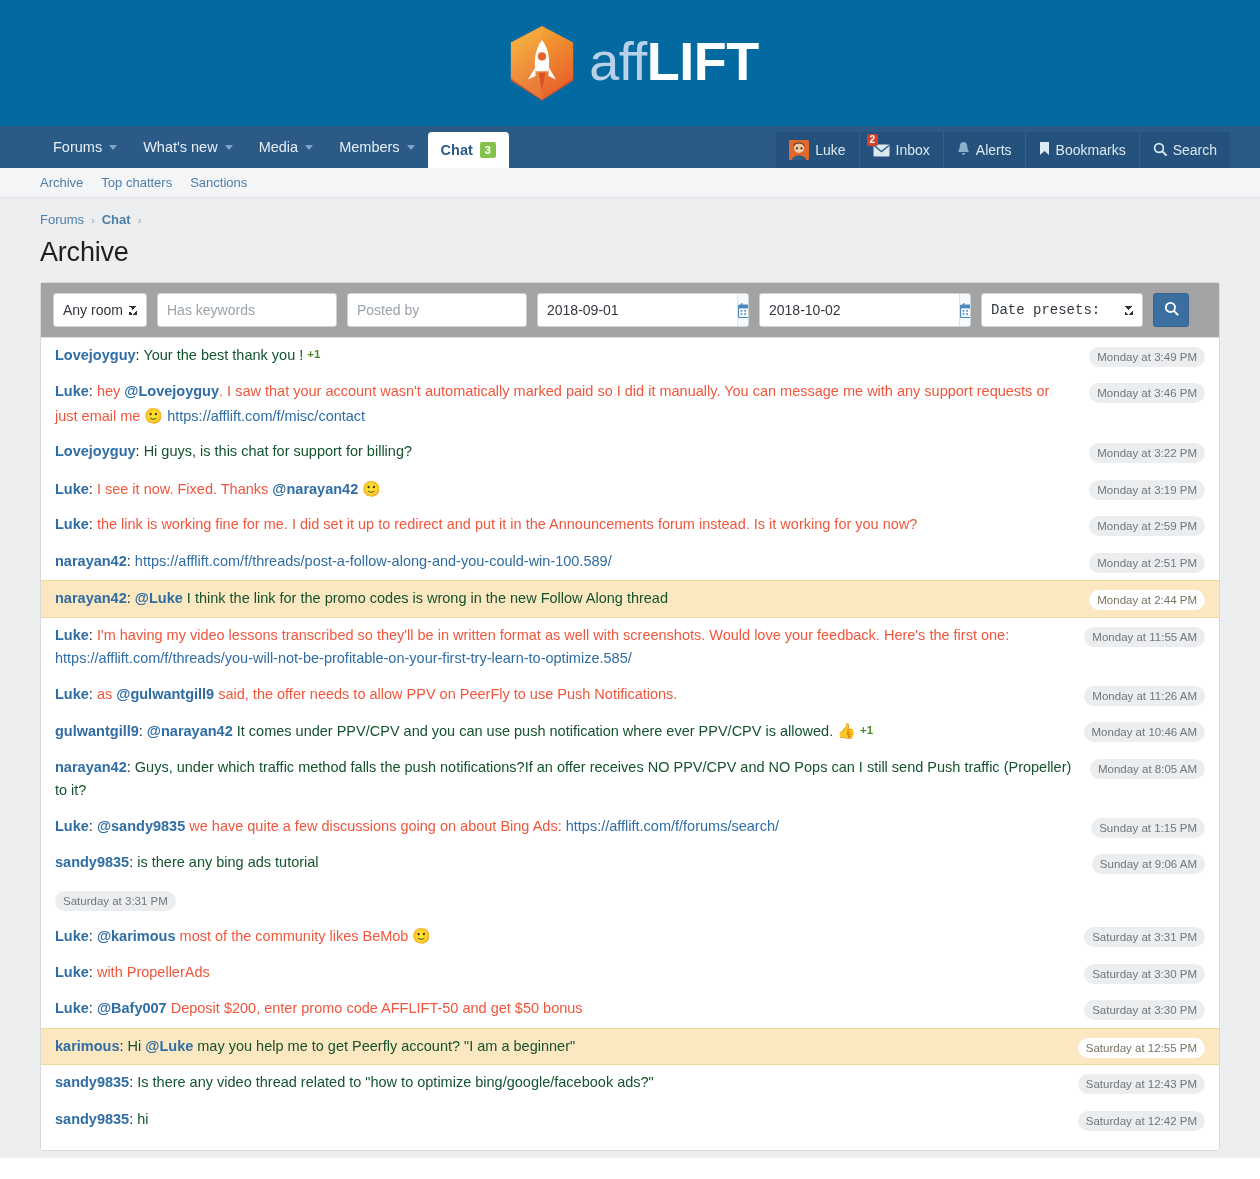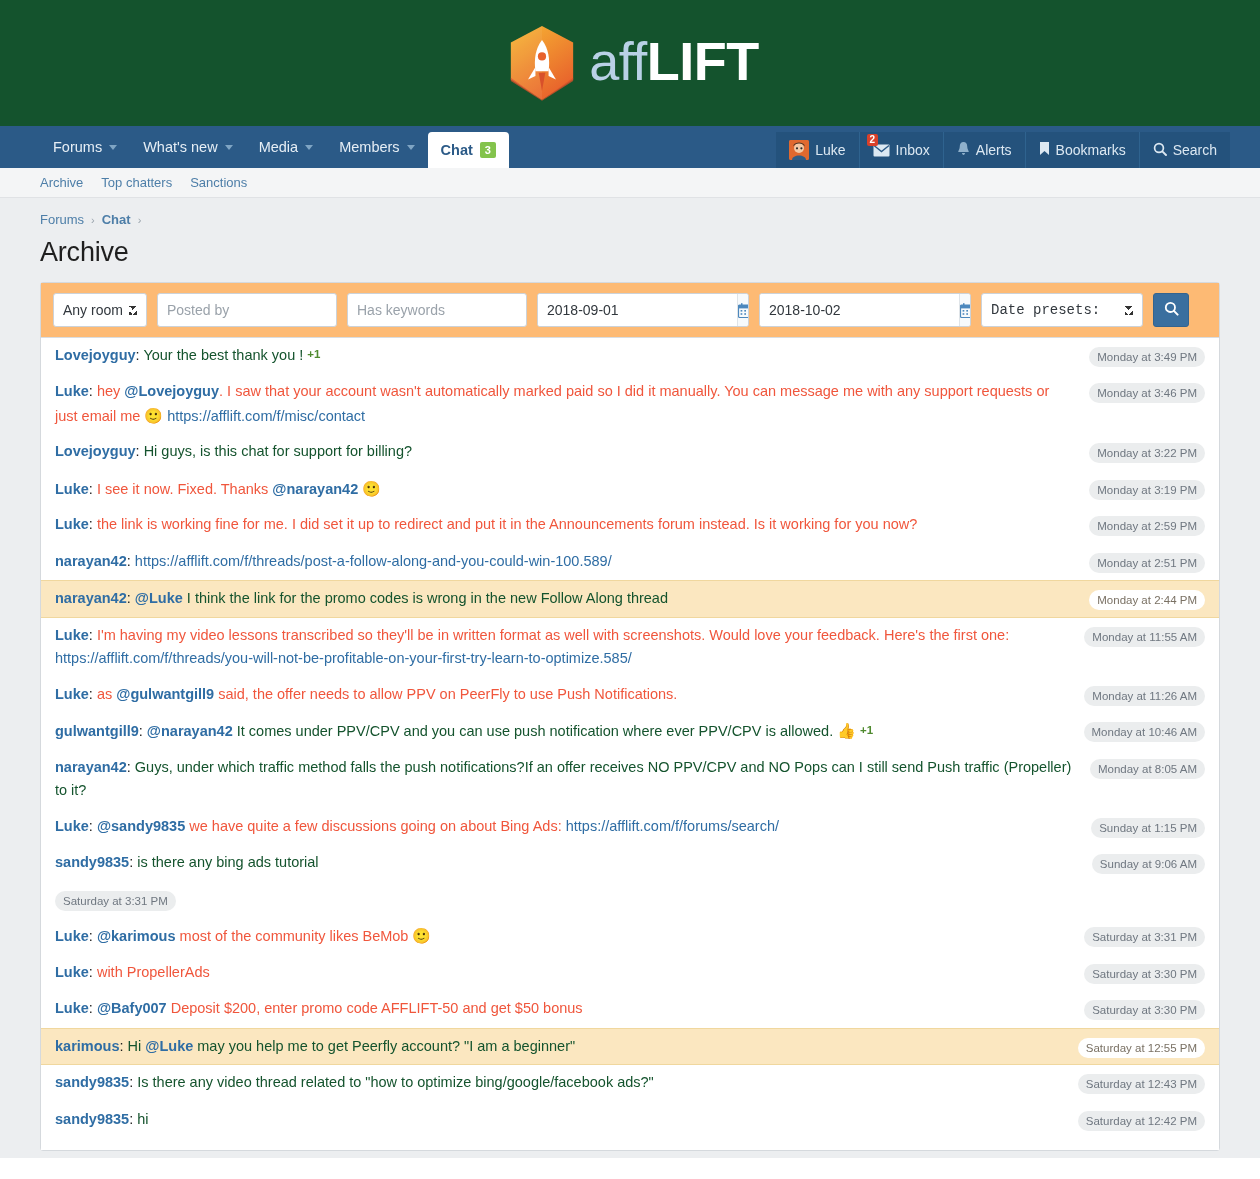--- a/index.html
+++ b/index.html
@@ -6,21 +6,21 @@
   html, body {
     margin: 0; padding: 0;
     width: 1260px;
     background: #ffffff;
     font-family: "Liberation Sans", sans-serif;
     -webkit-font-smoothing: antialiased;
   }
 
   
   .site-header {
-    background: #14532d;
+    background: #0369a1;
     height: 126px;
     display: flex;
     align-items: center;
     justify-content: center;
   }
   .logo { display: flex; align-items: center; gap: 6px; }
   .logo-mark { width: 82px; height: 82px; display: block; }
   .logo-text {
     font-size: 54px;
     letter-spacing: -0.5px;
@@ -157,21 +157,21 @@
     letter-spacing: -0.2px;
   }
 
   
   .panel {
     background: #ffffff;
     border: 1px solid #d5d9dd;
     border-radius: 3px;
   }
   .filterbar {
-    background: #fdba74;
+    background: #a3a3a3;
     border-bottom: 1px solid #d9dde1;
     padding: 10px 12px;
     display: flex;
     gap: 10px;
     align-items: center;
   }
   .ctl {
     height: 34px;
     border: 1px solid #ccd2d8;
     border-radius: 3px;
@@ -415,23 +415,23 @@
   <h1 class="page-title">Archive</h1>
 
   <div class="panel">
 
     <div class="filterbar">
 
       <select class="ctl ctl-room">
         <option>Any room</option>
       </select>
 
+      <input class="ctl ctl-keywords" type="text" placeholder="Has keywords" style="">
+
       <input class="ctl ctl-postedby" type="text" placeholder="Posted by" style="">
-
-      <input class="ctl ctl-keywords" type="text" placeholder="Has keywords" style="">
 
       <div class="datefield">
         <input type="text" value="2018-09-01" style="">
         <span class="cal-btn">
           <svg width="15" height="15" viewBox="0 0 15 15">
             <rect x="0.5" y="2" width="14" height="12.5" rx="1.2" fill="none" stroke="#4d88bd" stroke-width="1.2"></rect>
             <rect x="0.5" y="2" width="14" height="3.4" fill="#4d88bd"></rect>
             <rect x="3" y="0.2" width="1.5" height="3" fill="#4d88bd"></rect>
             <rect x="10.5" y="0.2" width="1.5" height="3" fill="#4d88bd"></rect>
             <rect x="2.6" y="7" width="1.7" height="1.6" fill="#4d88bd"></rect>

